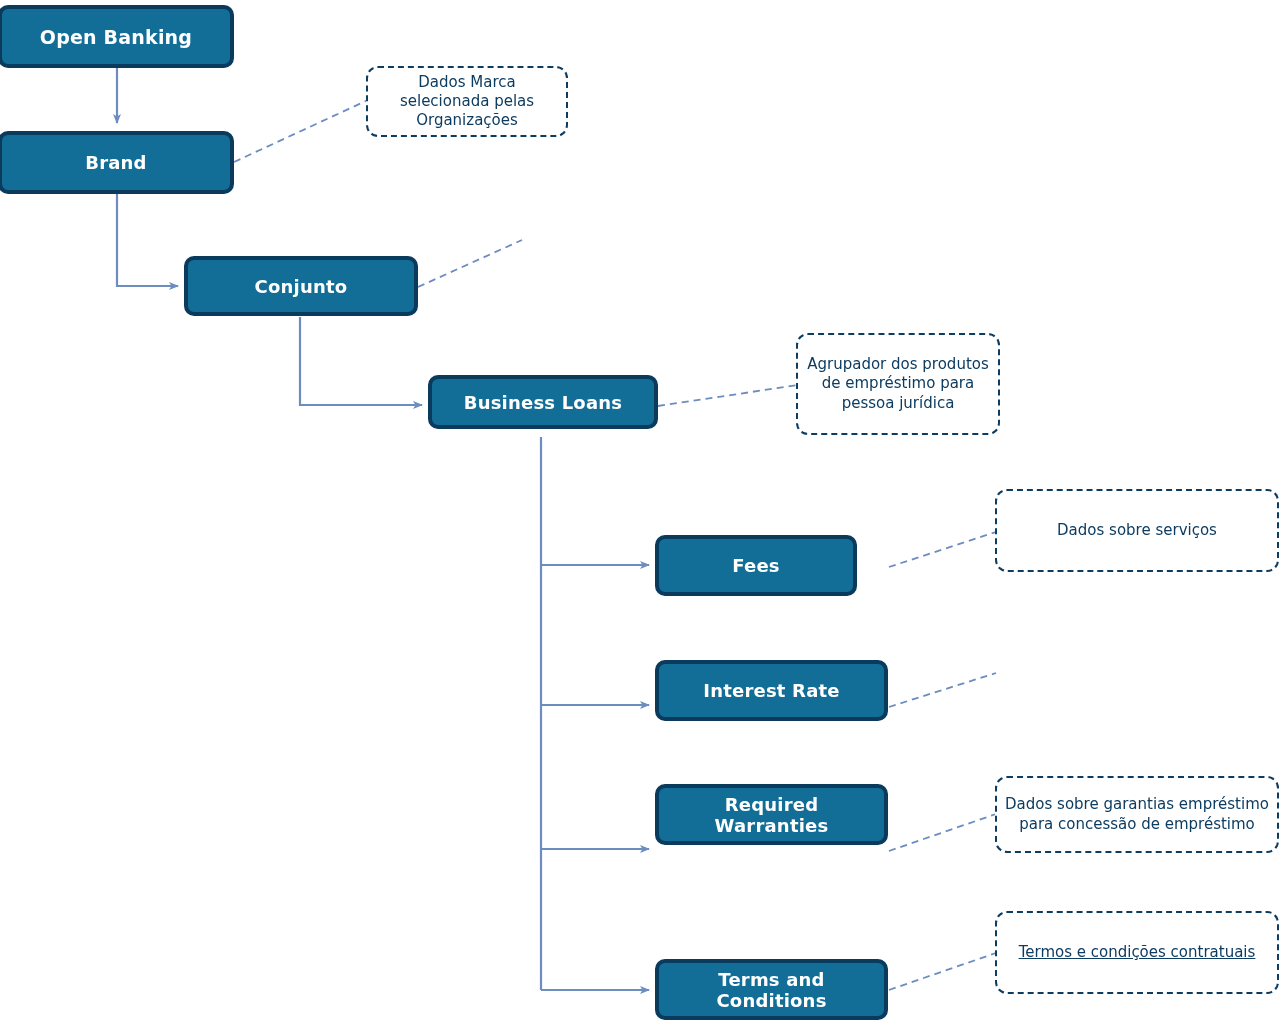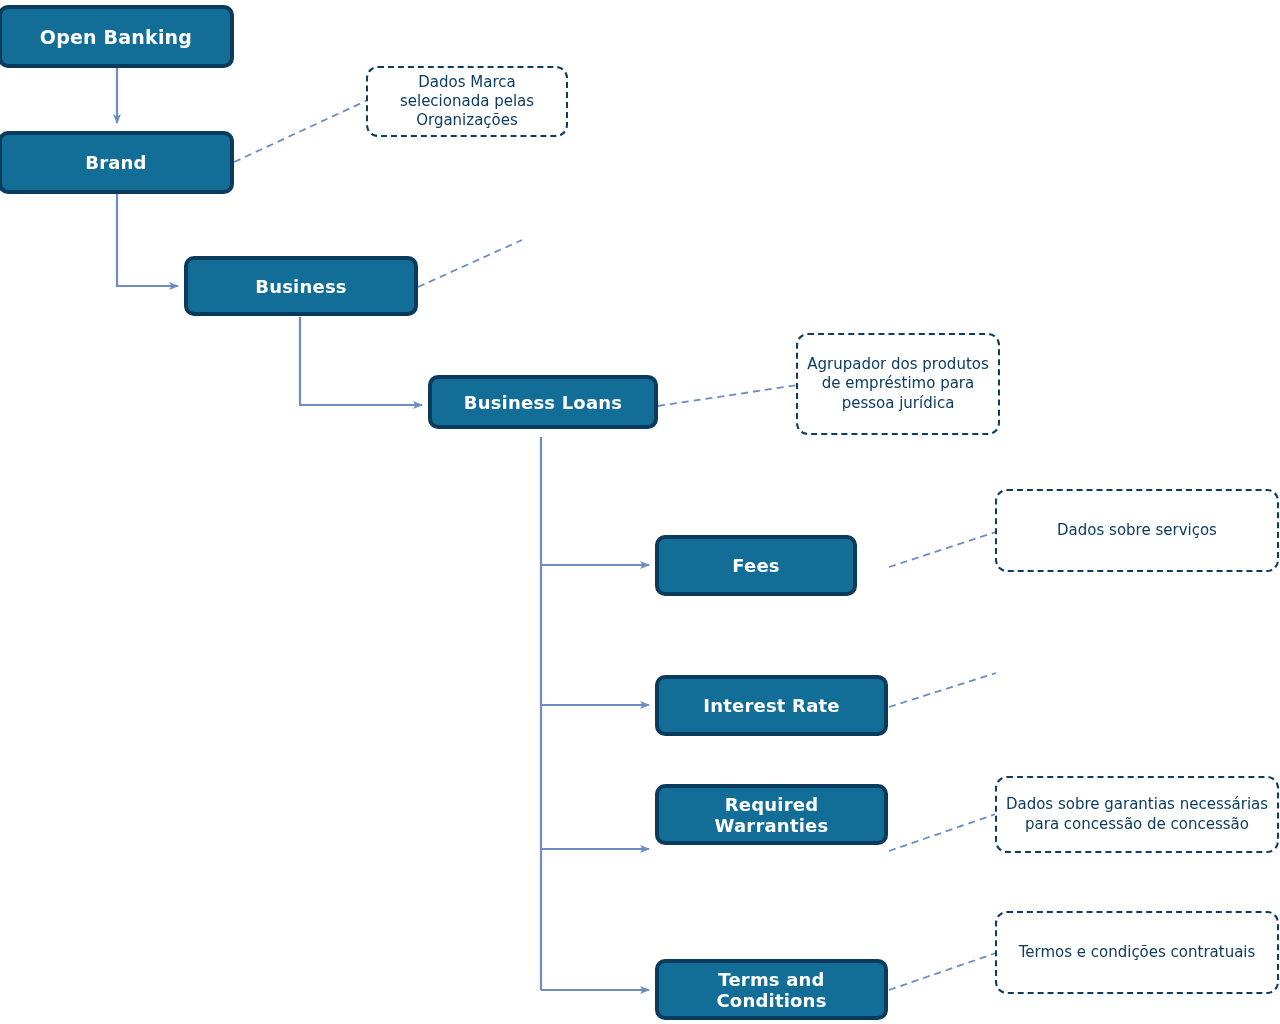--- a/index.html
+++ b/index.html
@@ -130,32 +130,32 @@
 
   <div class="node" style="left:-2px; top:5px; width:236px; height:63px; font-size:19px;">
     <span>Open Banking</span>
   </div>
 
   <div class="node" style="left:-2px; top:131px; width:236px; height:63px;">
     <span>Brand</span>
   </div>
 
   <div class="node" style="left:184px; top:256px; width:234px; height:60px;">
-    <span>Business</span>
+    <span>Conjunto</span>
   </div>
 
   <div class="node" style="left:428px; top:375px; width:230px; height:54px;">
     <span>Business Loans</span>
   </div>
 
   <div class="node" style="left:655px; top:535px; width:202px; height:61px;">
     <span>Fees</span>
   </div>
 
-  <div class="node" style="left:655px; top:675px; width:233px; height:61px;">
+  <div class="node" style="left:655px; top:660px; width:233px; height:61px;">
     <span>Interest Rate</span>
   </div>
 
   <div class="node" style="left:655px; top:784px; width:233px; height:61px;">
     <span>Required Warranties</span>
   </div>
 
   <div class="node" style="left:655px; top:959px; width:233px; height:61px;">
     <span>Terms and Conditions</span>
   </div>
@@ -168,20 +168,20 @@
   <div class="note" style="left:796px; top:333px; width:204px; height:102px;">
     <span>Agrupador dos produtos de empréstimo para pessoa jurídica</span>
   </div>
 
   <div class="note" style="left:995px; top:489px; width:284px; height:83px;">
     <span>Dados sobre serviços</span>
   </div>
 
 
   <div class="note" style="left:995px; top:776px; width:284px; height:77px;">
-    <span>Dados sobre garantias necessárias para concessão de concessão</span>
+    <span>Dados sobre garantias empréstimo para concessão de empréstimo</span>
   </div>
 
-  <div class="note" style="left:995px; top:911px; width:284px; height:83px;">
+  <div class="note" style="left:995px; top:911px; width:284px; height:83px;text-decoration:underline;">
     <span>Termos e condições contratuais</span>
   </div>
 
 </div>
 
 </body></html>

